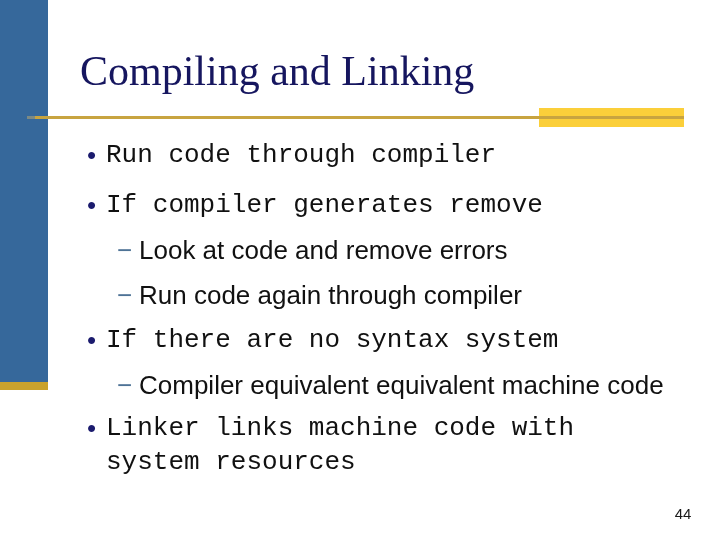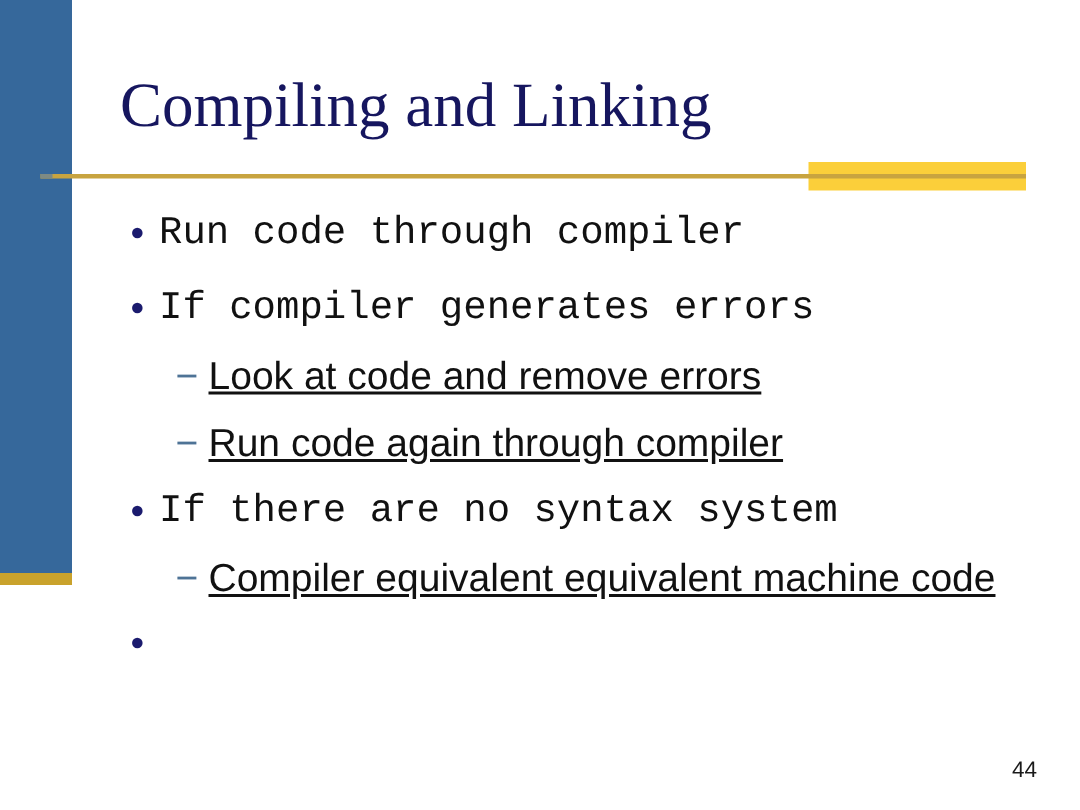--- a/index.html
+++ b/index.html
@@ -58,21 +58,21 @@
     color: #111111;
   }
   .row.l1 { left: 87px; width: 580px; }
   .row.l2 { left: 117px; width: 570px; }
   .row .marker {
     position: absolute; left: 0; top: 0;
   }
   .row.l1 .marker { color: #1B1B6E; font-size: 26px; }
   .row.l2 .marker { color: #4E7396; font-size: 26px; }
   .row.l1 .txt { display: block; margin-left: 19px; font-family: Liberation Mono, monospace; }
-  .row.l2 .txt { display: block; margin-left: 22px; text-decoration: underline; }
+  .row.l2 .txt { display: block; margin-left: 22px; }
   .row.wrap .txt { max-width: 480px; }
 
   .r1 { top: 138px; }
   .r2 { top: 188px; }
   .r3 { top: 233px; }
   .r4 { top: 278px; }
   .r5 { top: 323px; }
   .r6 { top: 368px; }
   .r7 { top: 411px; }
 
@@ -98,21 +98,21 @@
   <div class="rule-thin"></div>
   <div class="rule-start-cap"></div>
 
   <div class="row l1 r1">
     <span class="marker">•</span>
     <span class="txt">Run code through compiler</span>
   </div>
 
   <div class="row l1 r2">
     <span class="marker">•</span>
-    <span class="txt">If compiler generates errors</span>
+    <span class="txt">If compiler generates remove</span>
   </div>
 
   <div class="row l2 r3">
     <span class="marker">−</span>
     <span class="txt">Look at code and remove errors</span>
   </div>
 
   <div class="row l2 r4">
     <span class="marker">−</span>
     <span class="txt">Run code again through compiler</span>
@@ -123,17 +123,18 @@
     <span class="txt">If there are no syntax system</span>
   </div>
 
   <div class="row l2 r6">
     <span class="marker">−</span>
     <span class="txt">Compiler equivalent equivalent machine code</span>
   </div>
 
   <div class="row l1 r7 wrap">
     <span class="marker">•</span>
+    <span class="txt">Linker links machine code with system resources</span>
   </div>
 
   <div class="page-number">44</div>
 
 </div>
 
 </body></html>

